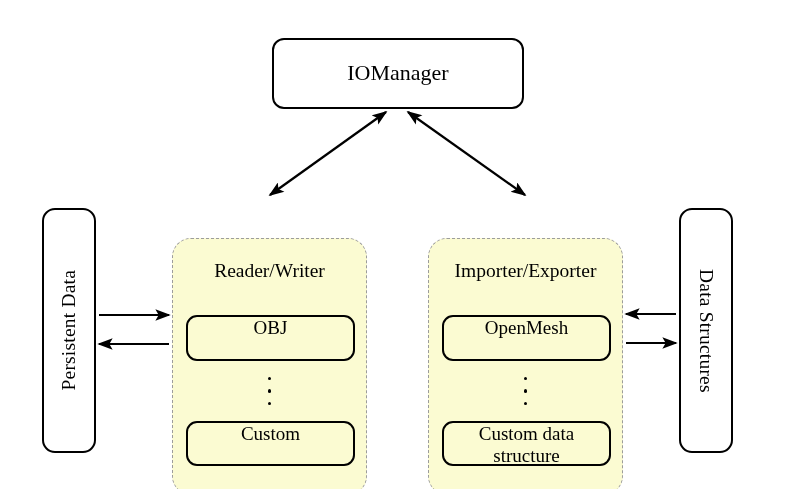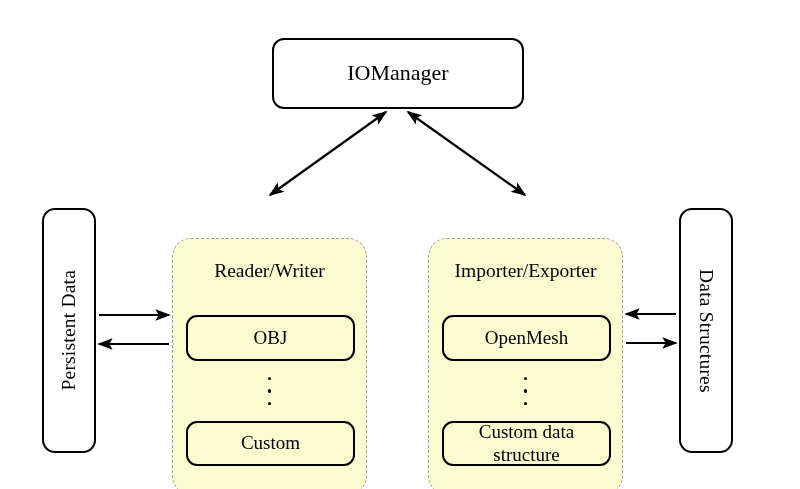--- a/index.html
+++ b/index.html
@@ -98,21 +98,21 @@
 
   .inner-box {
     position: absolute;
     box-sizing: border-box;
     left: 13px;
     width: 169px;
     background: #fbfbd2;
     border: 2.6px solid #000000;
     border-radius: 11px;
     display: flex;
-    align-items: center;
+    align-items: flex-start;
     justify-content: center;
     text-align: center;
     font-size: 19px;
     line-height: 1.18;
   }
   .inner-box.single { top: 76px; height: 46px; }
   .inner-box.double { top: 182px; height: 45px; }
 
   .vdots {
     position: absolute;

